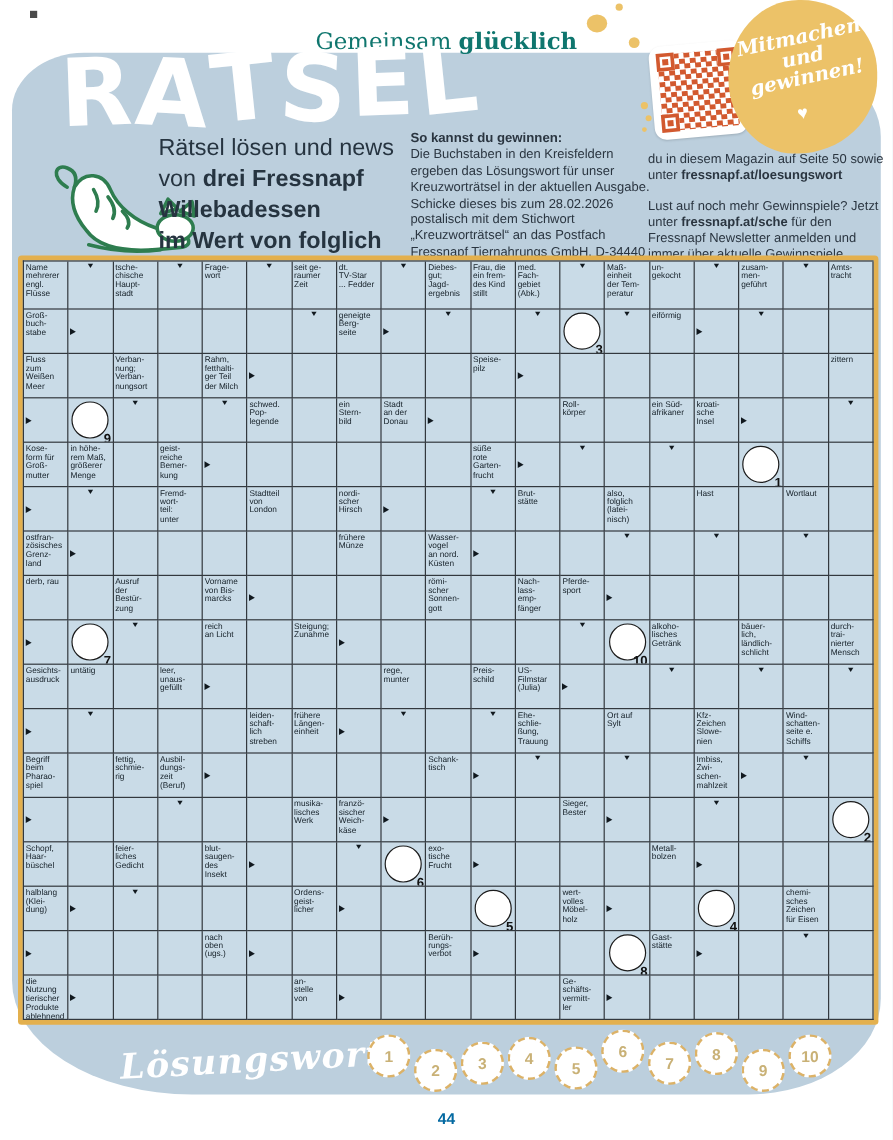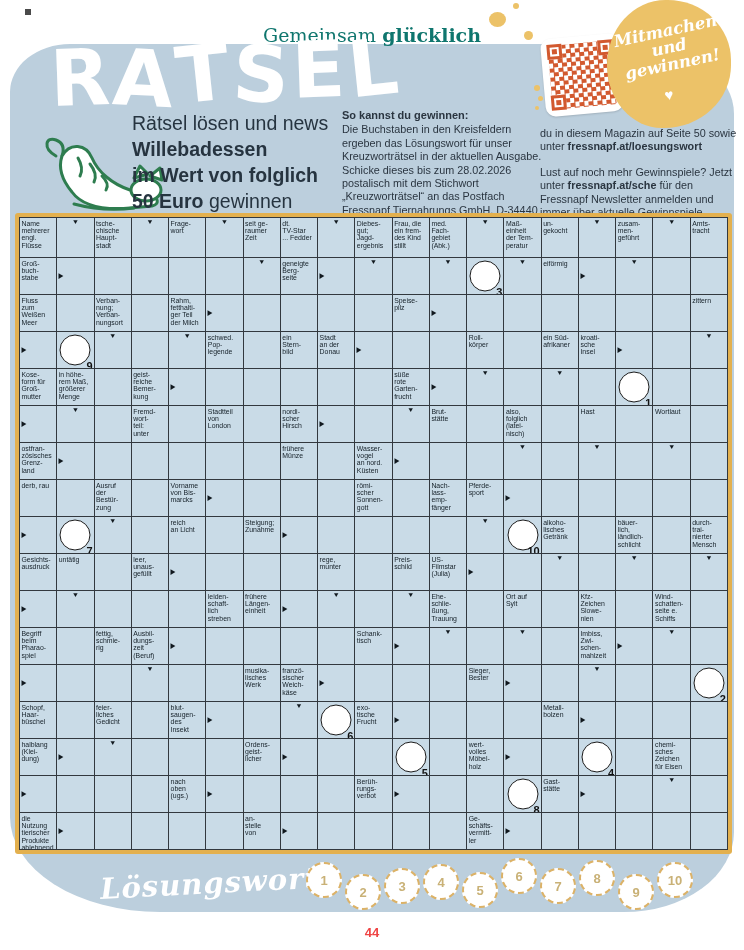--- a/index.html
+++ b/index.html
@@ -74,21 +74,21 @@
              font-weight:bold;font-size:29px;color:#fff;transform:rotate(-3deg);letter-spacing:1px;}
   .sol-circles{left:306px;top:860px;display:flex;gap:3px;}
   .sol-c{width:36px;height:36px;border-radius:50%;background:#fff;border:2.5px dashed #dcb267;
          display:flex;align-items:center;justify-content:center;font-weight:bold;font-size:13px;
          color:#c9b176;box-sizing:border-box;flex:0 0 auto;}
   .sol-c:nth-child(1){transform:translateY(2px);}  .sol-c:nth-child(2){transform:translateY(14px);}
   .sol-c:nth-child(3){transform:translateY(8px);}  .sol-c:nth-child(4){transform:translateY(4px);}
   .sol-c:nth-child(5){transform:translateY(12px);} .sol-c:nth-child(6){transform:translateY(-2px);}
   .sol-c:nth-child(7){transform:translateY(8px);}  .sol-c:nth-child(8){transform:translateY(0px);}
   .sol-c:nth-child(9){transform:translateY(14px);} .sol-c:nth-child(10){transform:translateY(2px);}
-  .pagenum{left:0;top:925px;width:744px;text-align:center;font-weight:bold;font-size:13px;color:#ef4444;}
+  .pagenum{left:0;top:925px;width:744px;text-align:center;font-weight:bold;font-size:13px;color:#0369a1;}
 </style>
 </head>
 <body>
 
 <div class="abs blob"></div>
 <div class="abs corner-mark"></div>
 
 <div class="abs mag"><span>Gemeinsam </span><span data-b="">glücklich</span></div>
 
 <div class="abs ratsel"><span>R</span><span>Ä</span><span>T</span><span>S</span><span>E</span><span>L</span></div>
@@ -104,20 +104,21 @@
   <g stroke="#2e7d4f" stroke-width="3" fill="none" stroke-linecap="round">
     <path d="M44 24 q6 10 2 18"></path>
     <path d="M56 30 q8 10 4 18"></path>
     <path d="M68 42 q8 8 4 14"></path>
     <path d="M40 70 q30 8 60 4"></path>
   </g>
 </svg>
 
 <div class="abs intro">
     <div class="line"><span>Rätsel lösen und news</span></div>
+    <div class="line"><span>von </span><span data-b="">drei Fressnapf</span></div>
     <div class="line"><span data-b="">Willebadessen</span></div>
     <div class="line"><span data-b="">im Wert von folglich</span></div>
     <div class="line"><span data-b="">50 Euro</span><span> gewinnen</span></div>
   </div>
 
 <div class="abs howto">
   <h4>So kannst du gewinnen:</h4>
   <div><span>Die Buchstaben in den Kreisfeldern ergeben das Lösungswort für unser Kreuzworträtsel in der aktuellen Ausgabe. Schicke dieses bis zum 28.02.2026 postalisch mit dem Stichwort „Kreuzworträtsel“ an das Postfach Fressnapf Tiernahrungs GmbH, D-34440 Willebadessen. Online ist die Teilnahme via </span><span data-b="">fressnapf.at/loesungswort</span><span> möglich. Die Teilnahmebedingungen findest</span></div>
 </div>
 

